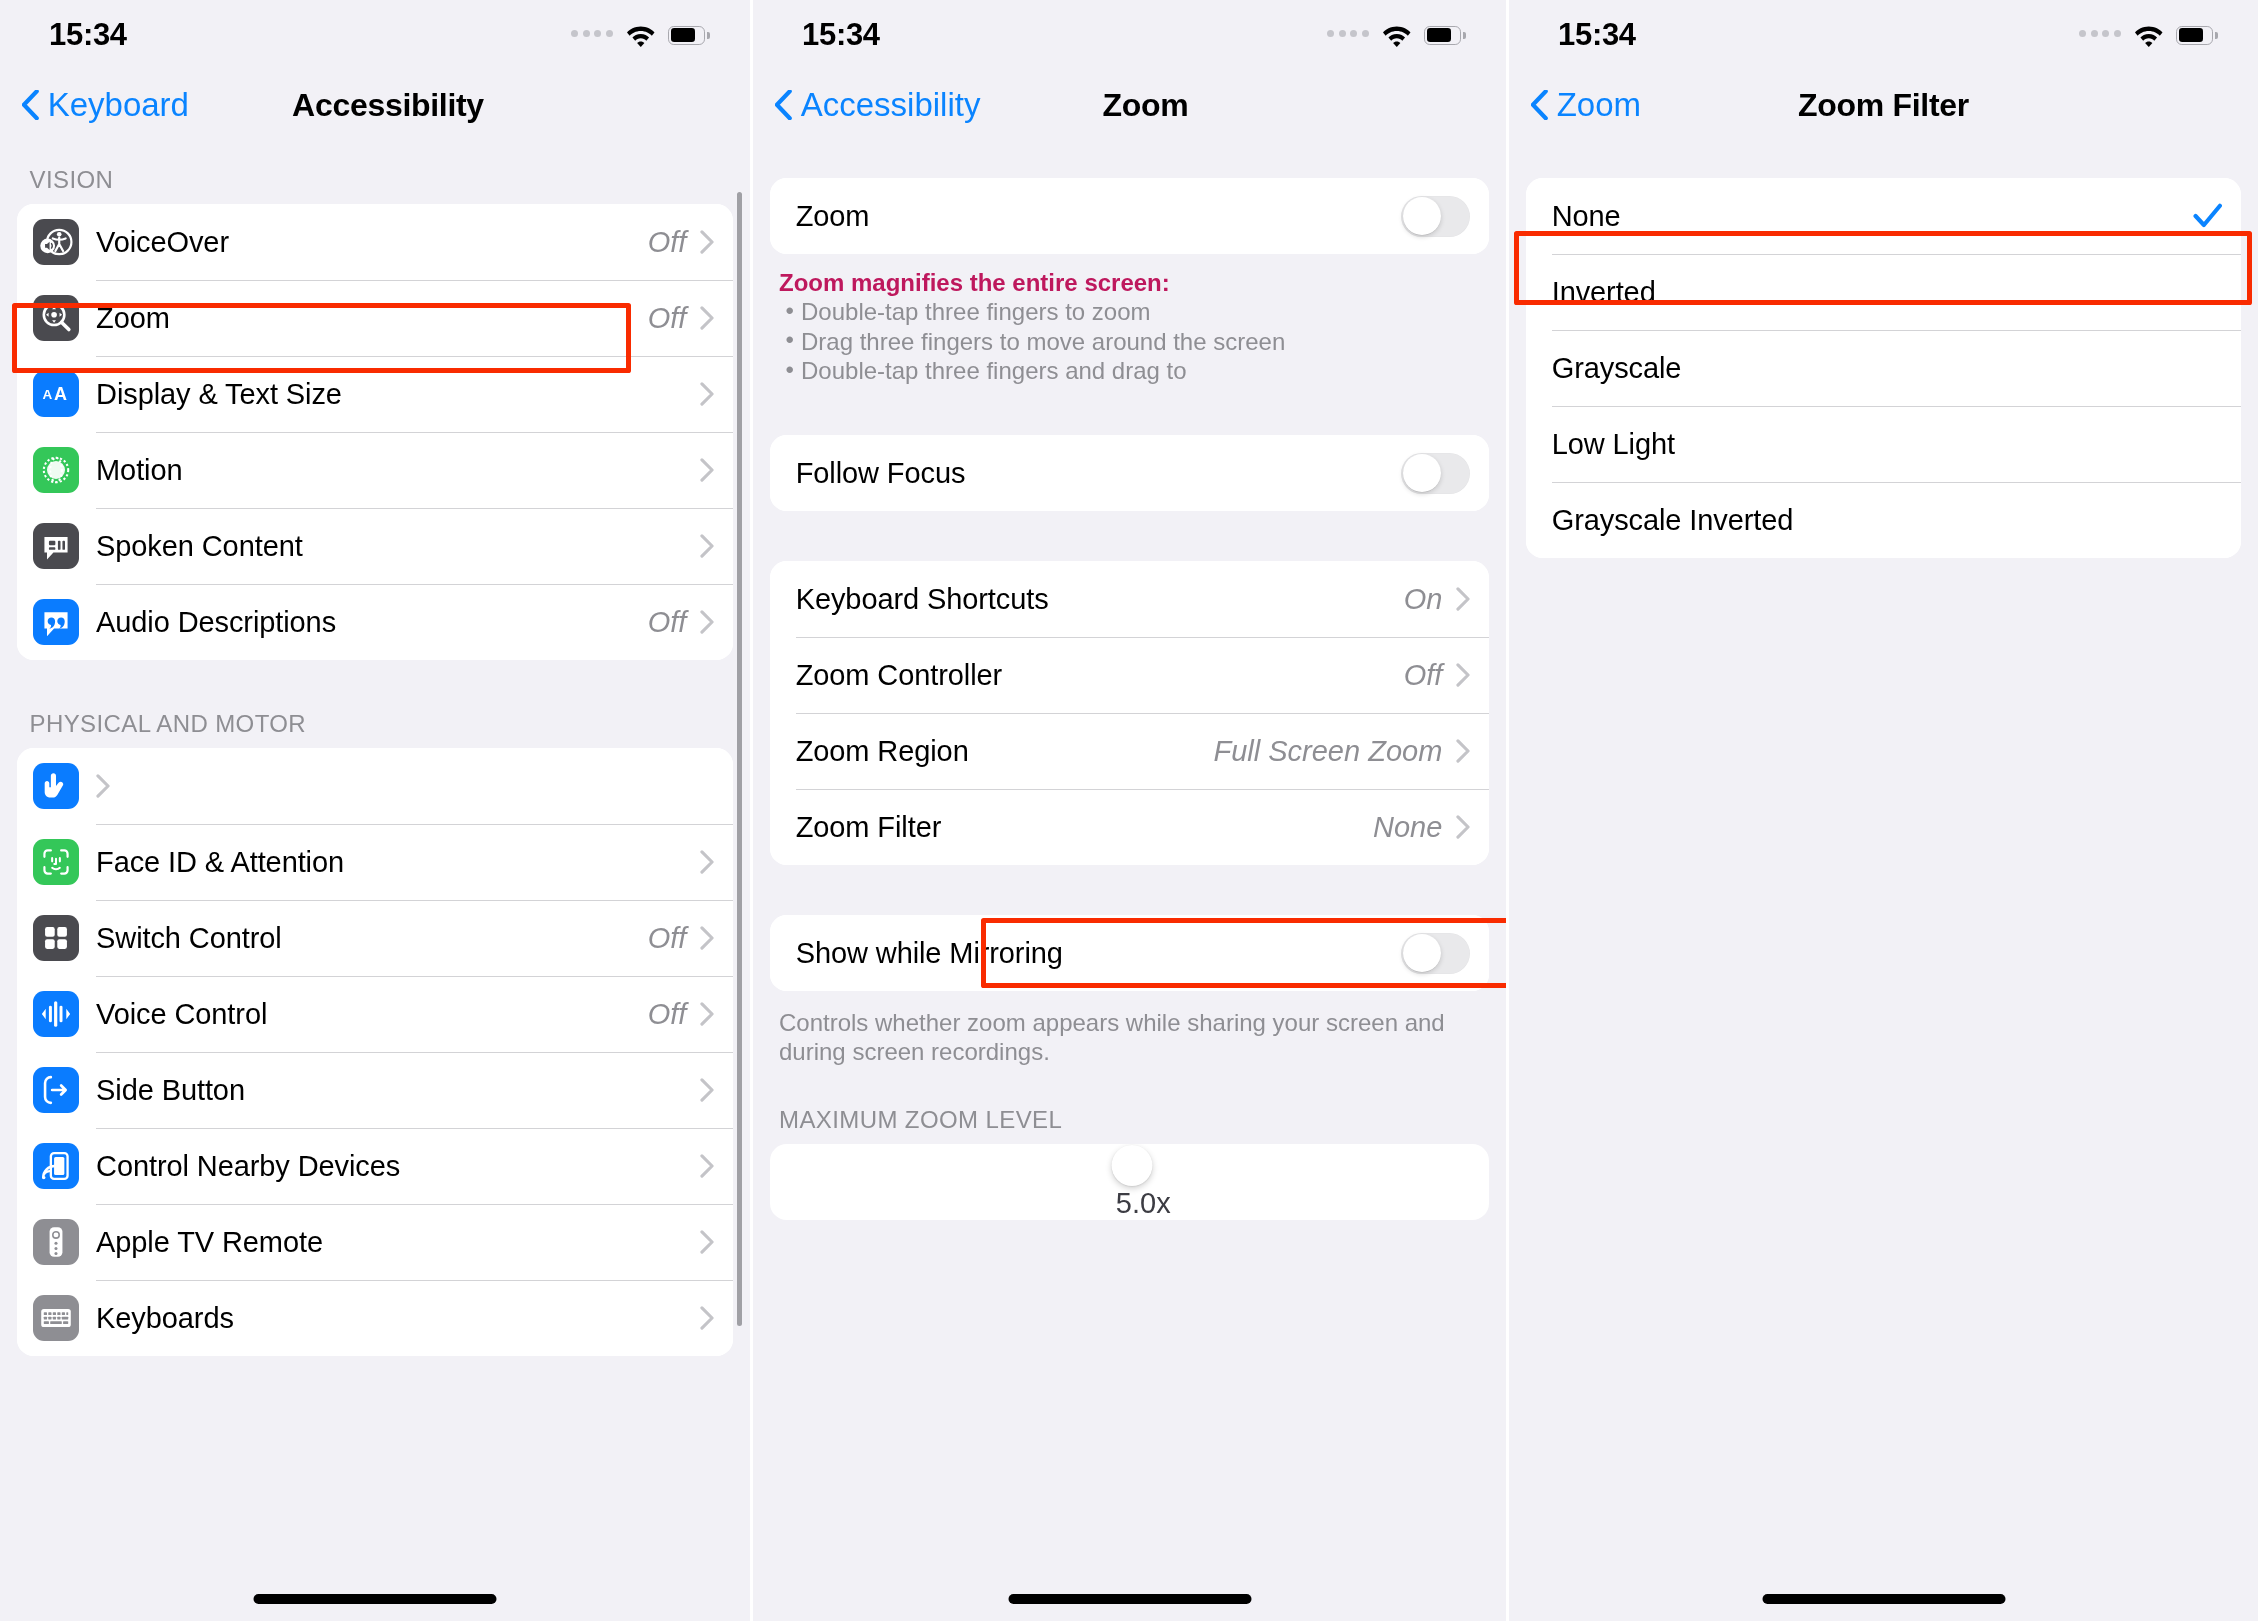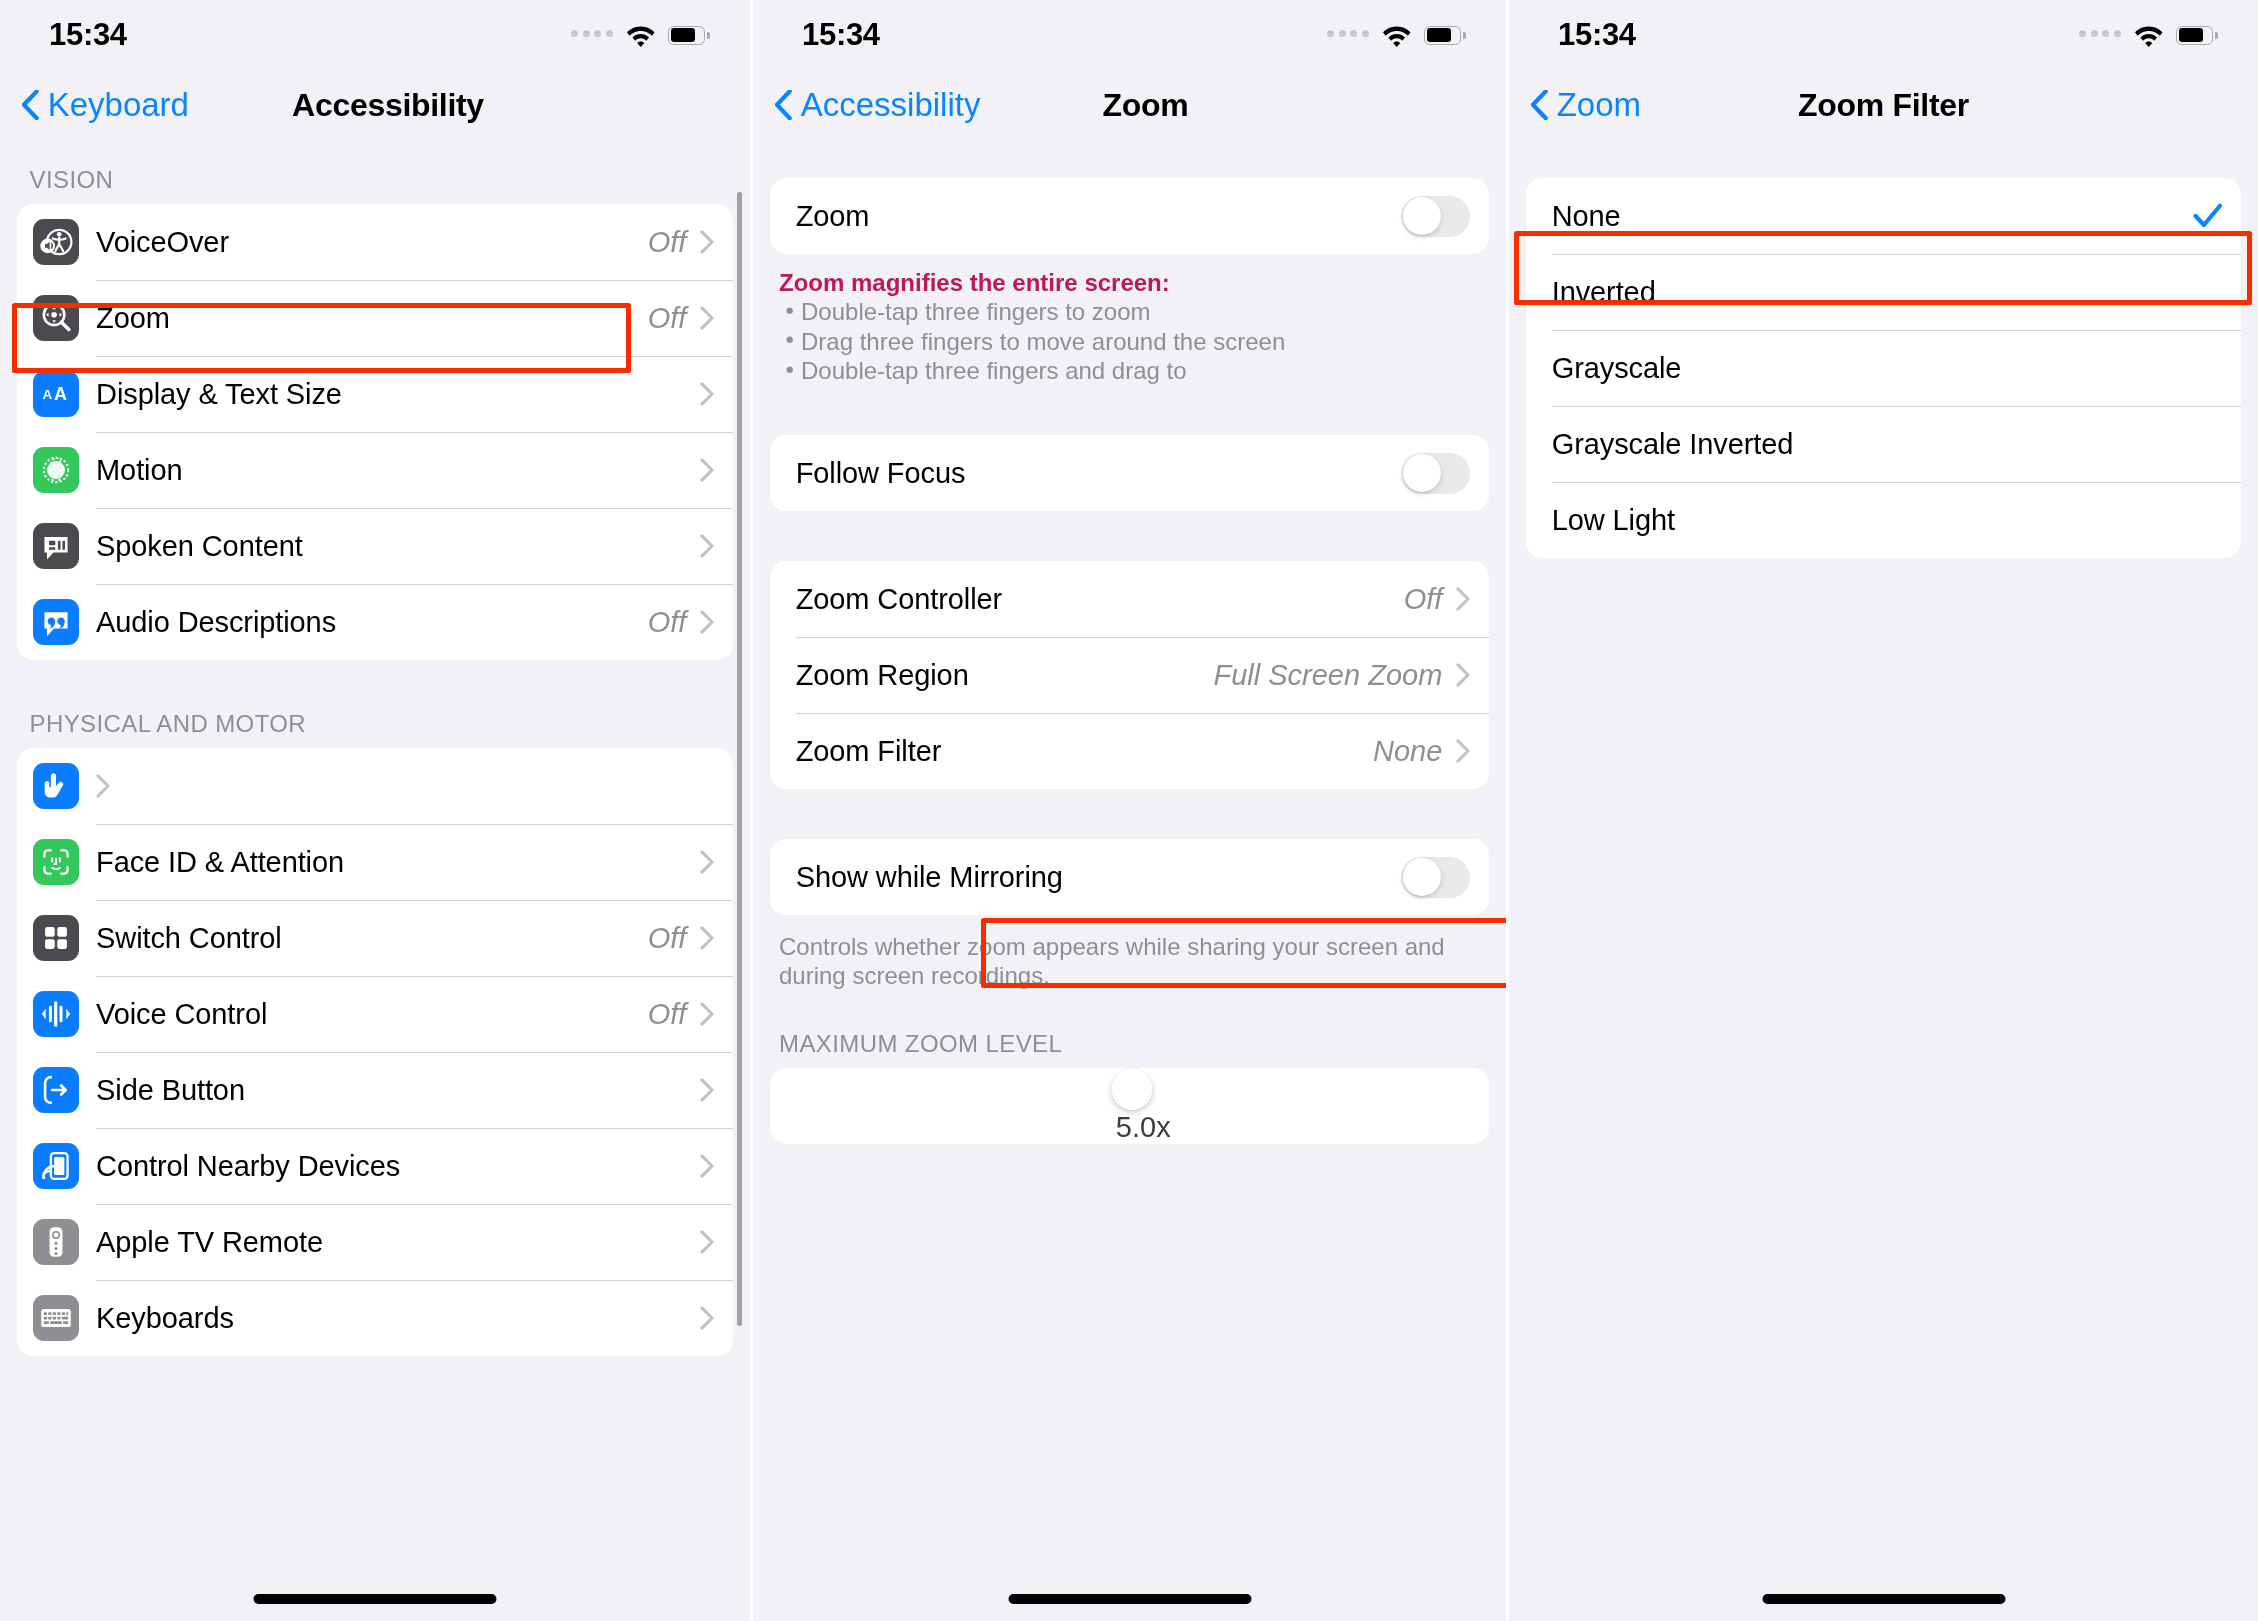--- a/index.html
+++ b/index.html
@@ -505,20 +505,27 @@
           <div class="toggle">
               <i></i>
             </div>
         </div>
       </div>
 
       <div class="spacer-lg"></div>
 
       <div class="card plainlist" id="p2opts">
           <div class="row">
+            <span class="row-label">Keyboard Shortcuts</span>
+            <span class="row-value">On</span>
+            <svg class="chev-right" viewBox="0 0 22 38">
+              <path d="M3 3l16 16L3 35" stroke="#c4c4c8" stroke-width="5" fill="none" stroke-linecap="round" stroke-linejoin="round"></path>
+            </svg>
+          </div>
+          <div class="row">
             <span class="row-label">Zoom Controller</span>
             <span class="row-value">Off</span>
             <svg class="chev-right" viewBox="0 0 22 38">
               <path d="M3 3l16 16L3 35" stroke="#c4c4c8" stroke-width="5" fill="none" stroke-linecap="round" stroke-linejoin="round"></path>
             </svg>
           </div>
           <div class="row">
             <span class="row-label">Zoom Region</span>
             <span class="row-value">Full Screen Zoom</span>
             <svg class="chev-right" viewBox="0 0 22 38">
@@ -605,24 +612,24 @@
               <path d="M4 20l13 14L42 4" stroke="#0a84ff" stroke-width="6.5" fill="none" stroke-linecap="round" stroke-linejoin="round"></path>
             </svg>
           </div>
           <div class="row">
             <span class="row-label">Inverted</span>
           </div>
           <div class="row">
             <span class="row-label">Grayscale</span>
           </div>
           <div class="row">
+            <span class="row-label">Low Light</span>
+          </div>
+          <div class="row">
             <span class="row-label">Grayscale Inverted</span>
-          </div>
-          <div class="row">
-            <span class="row-label">Low Light</span>
           </div>
         </div>
     </div>
 
     <div class="hl" style="left:5.1px;top:231px;width:738px;height:74px;"></div>
     <div class="home-ind"></div>
   </div>
 
 </div>
 

